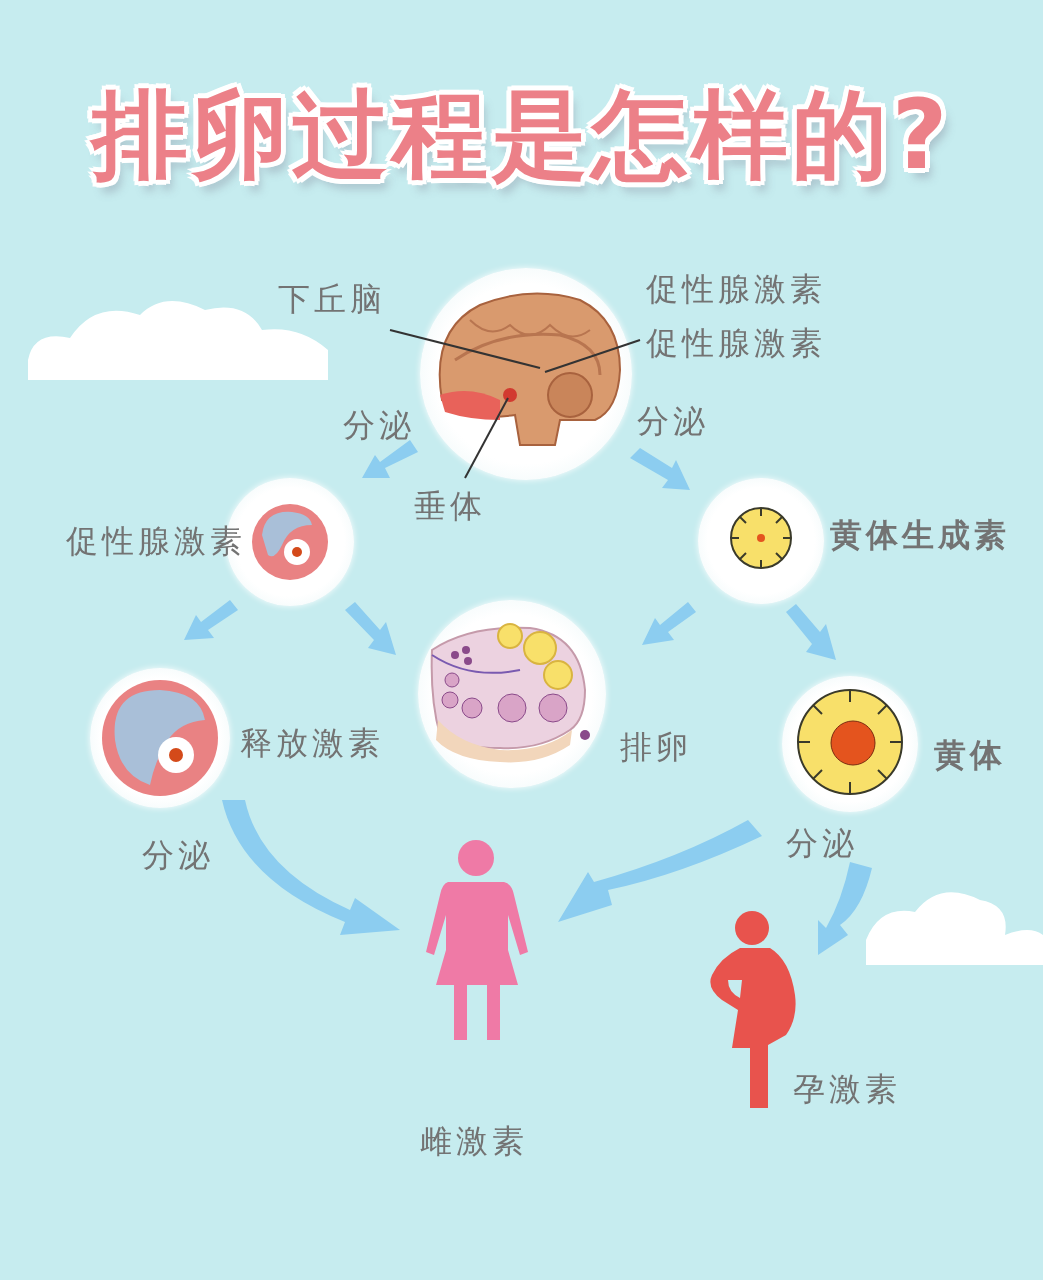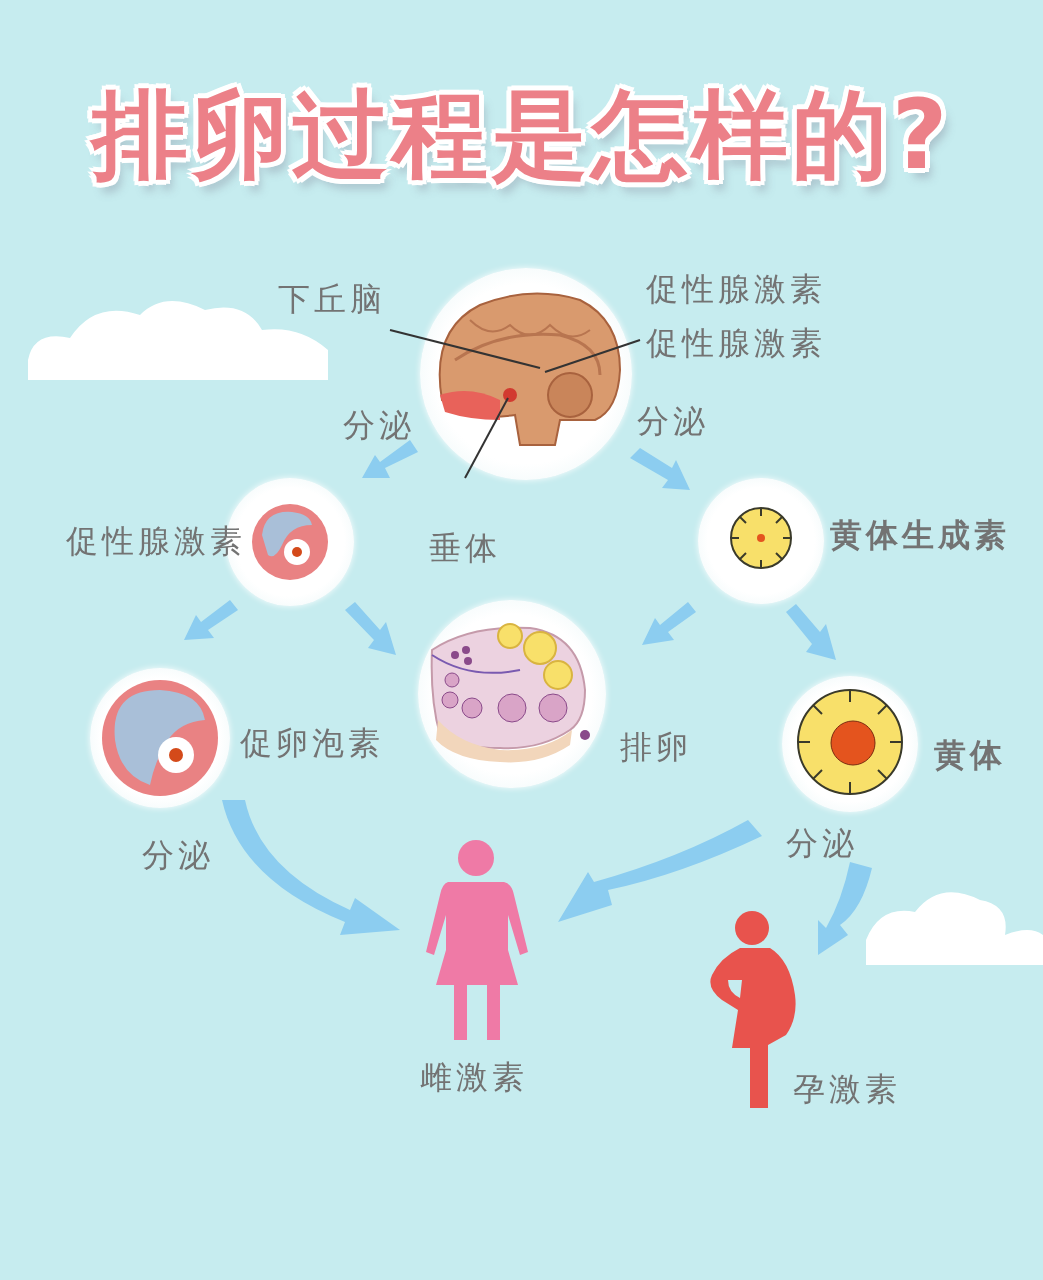--- a/index.html
+++ b/index.html
@@ -128,22 +128,22 @@
     <circle cx="752" cy="928" r="17"></circle>
     <path d="M740 948 L770 948 Q790 960 795 995 Q798 1018 786 1035 L768 1045 L768 1108 L750 1108 L750 1048 L732 1048 L738 1010 L722 1000 Q706 988 712 975 Q720 958 740 948 Z M728 980 Q728 992 740 998 L742 980 Z" fill-rule="evenodd"></path>
   </g>
 </svg>
 
 <div class="lbl" style="left:278px;top:278px;">下丘脑</div>
 <div class="lbl" style="left:646px;top:268px;">促性腺激素</div>
 <div class="lbl" style="left:646px;top:322px;">促性腺激素</div>
 <div class="lbl" style="left:343px;top:404px;">分泌</div>
 <div class="lbl" style="left:637px;top:400px;">分泌</div>
-<div class="lbl" style="left:429px;top:485px;margin-top:42px;">垂体</div>
+<div class="lbl" style="left:414px;top:485px;">垂体</div>
 <div class="lbl" style="left:66px;top:520px;">促性腺激素</div>
 <div class="lbl" style="left:830px;top:514px;font-weight:bold;">黄体生成素</div>
-<div class="lbl" style="left:240px;top:722px;">促卵泡素</div>
+<div class="lbl" style="left:240px;top:722px;">释放激素</div>
 <div class="lbl" style="left:620px;top:726px;font-family:Liberation Serif, serif;">排卵</div>
 <div class="lbl" style="left:934px;top:734px;font-weight:bold;">黄体</div>
 <div class="lbl" style="left:142px;top:834px;">分泌</div>
 <div class="lbl" style="left:786px;top:822px;">分泌</div>
-<div class="lbl" style="left:420px;top:1056px;">雌激素</div>
+<div class="lbl" style="left:420px;top:1120px;">雌激素</div>
 <div class="lbl" style="left:793px;top:1068px;text-align:center;">孕激素</div>
 
 </body></html>

